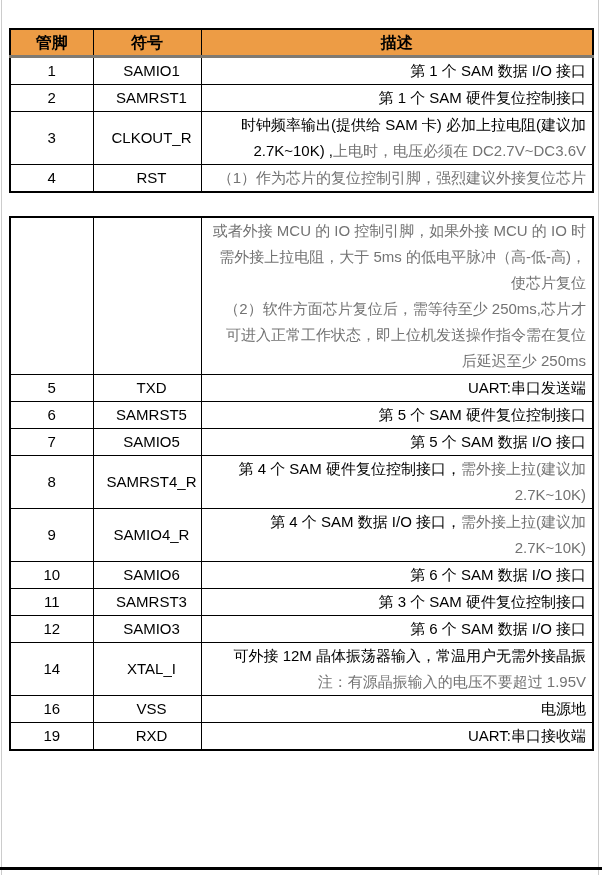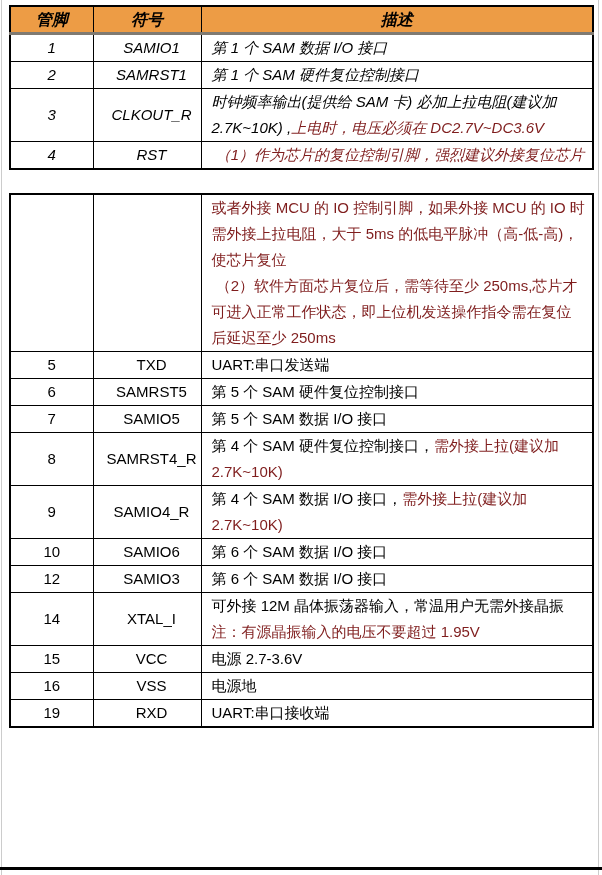--- a/index.html
+++ b/index.html
@@ -22,21 +22,21 @@
   .page-edge.left  { left: 1px; }
   .page-edge.right { left: 598px; }
 
   table.pin-table {
     border-collapse: collapse;
     table-layout: fixed;
     width: 583px;
     margin-left: 9px;
     border: 2px solid #000000;
   }
-  table.pin-table.t1 { margin-top: 5px; font-style: italic; }
+  table.pin-table.t1 { margin-top: 28px; }
   table.pin-table.t2 { margin-top: 23px; padding-left: 40px; }
 
   col.c1 { width: 83px; }
   col.c2 { width: 108px; }
   col.c3 { width: 392px; }
 
   .pin-table th, .pin-table td {
     border: 1px solid #000000;
     line-height: 26px;
     font-size: 15px;
@@ -46,22 +46,22 @@
   .pin-table th {
     background: #ED9C45;
     font-weight: bold;
     font-size: 16px;
     text-align: center;
     line-height: 25px;
     border-bottom: 3px solid #7f7a72;
   }
   td.pin-cell    { text-align: center; }
   td.symbol-cell { text-align: center; padding: 0 4px 0 13px; }
-  td.desc-cell   { text-align: left; padding: 0 6px 0 10px; white-space: pre-wrap; }
-  .red-text { color: #7f1d1d; }
+  td.desc-cell   { text-align: right; padding: 0 6px 0 10px; white-space: pre-wrap; }
+  .red-text { color: #737373; }
 
   .bottom-rule {
     position: absolute;
     left: 0;
     top: 867px;
     width: 602px;
     height: 3px;
     background: #000000;
   }
 </style>
@@ -146,34 +146,34 @@
           <td class="pin-cell">9</td>
           <td class="symbol-cell">SAMIO4_R</td>
           <td class="desc-cell"><span>第 4 个 SAM 数据 I/O 接口，</span><span class="red-text">需外接上拉(建议加 2.7K~10K)</span></td>
         </tr>
         <tr>
           <td class="pin-cell">10</td>
           <td class="symbol-cell">SAMIO6</td>
           <td class="desc-cell"><span>第 6 个 SAM 数据 I/O 接口</span></td>
         </tr>
         <tr>
+          <td class="pin-cell">11</td>
+          <td class="symbol-cell">SAMRST3</td>
+          <td class="desc-cell"><span>第 3 个 SAM 硬件复位控制接口</span></td>
+        </tr>
+        <tr>
           <td class="pin-cell">12</td>
           <td class="symbol-cell">SAMIO3</td>
           <td class="desc-cell"><span>第 6 个 SAM 数据 I/O 接口</span></td>
         </tr>
         <tr>
           <td class="pin-cell">14</td>
           <td class="symbol-cell">XTAL_I</td>
           <td class="desc-cell"><span>可外接 12M 晶体振荡器输入，常温用户无需外接晶振
 </span><span class="red-text">注：有源晶振输入的电压不要超过 1.95V</span></td>
-        </tr>
-        <tr>
-          <td class="pin-cell">15</td>
-          <td class="symbol-cell">VCC</td>
-          <td class="desc-cell"><span>电源 2.7-3.6V</span></td>
         </tr>
         <tr>
           <td class="pin-cell">16</td>
           <td class="symbol-cell">VSS</td>
           <td class="desc-cell"><span>电源地</span></td>
         </tr>
         <tr>
           <td class="pin-cell">19</td>
           <td class="symbol-cell">RXD</td>
           <td class="desc-cell"><span>UART:串口接收端</span></td>

